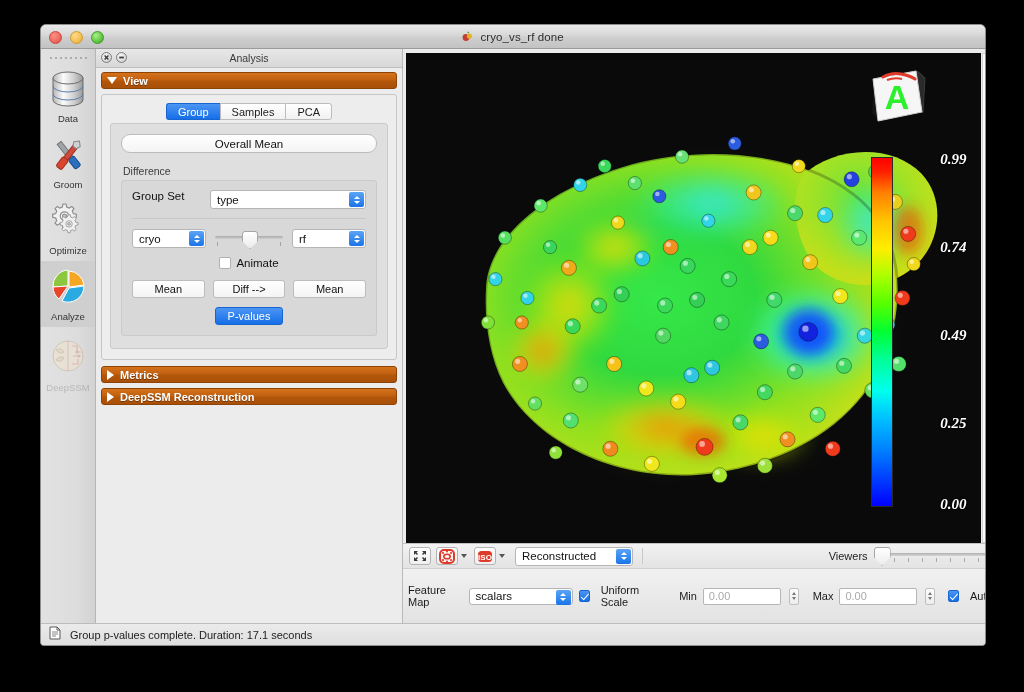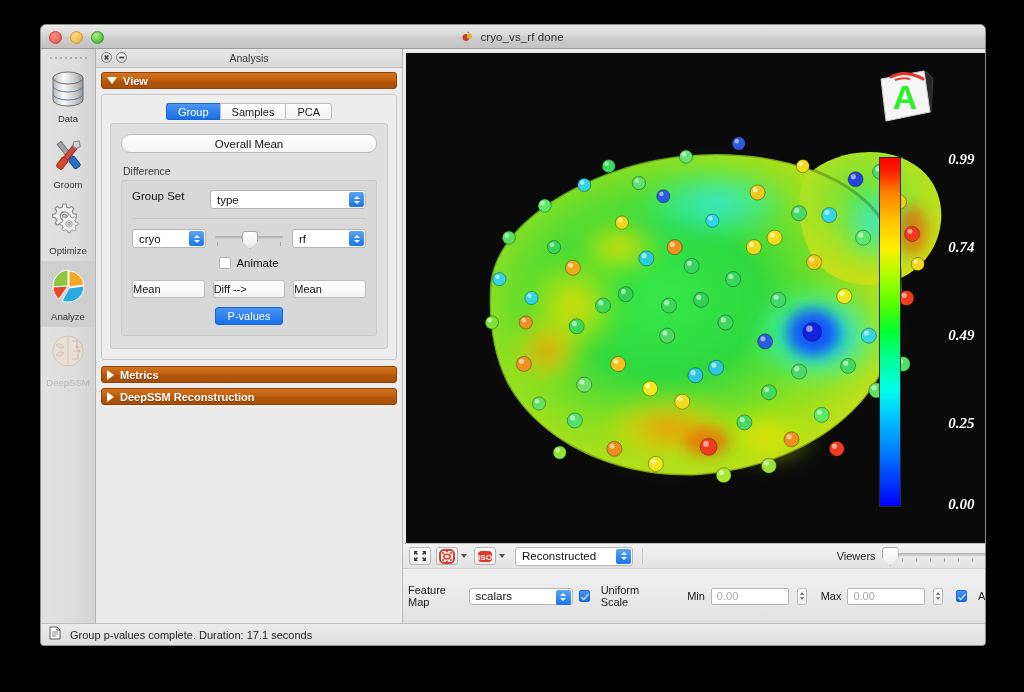--- a/index.html
+++ b/index.html
@@ -41,21 +41,21 @@
     border-right:1px solid #b6b6b6;padding-top:4px;flex:0 0 54px;
     position:relative;
   }
   #rail-grip{height:10px;display:flex;align-items:center;justify-content:center;gap:3px;}
   #rail-grip i{width:2px;height:2px;background:#9d9d9d;border-radius:50%;display:block;}
   .rail-item{
     width:54px;height:66px;display:flex;flex-direction:column;align-items:center;
     justify-content:flex-start;padding-top:4px;box-sizing:border-box;cursor:default;
   }
   .rail-item.sel{background:#cfcfcf;}
-  .rail-item.dis{opacity:.45;}
+  .rail-item.dis{opacity:.45;justify-content:flex-end;}
   .rail-label{font-size:9.5px;color:#333;margin-top:2px;}
   .rail-item.dis .rail-label{color:#8a8a8a;}
   .rail-ico{width:44px;height:44px;position:relative;}
 
   
   #dock{width:306px;flex:0 0 306px;background:#ececec;border-right:1px solid #b9b9b9;
         display:flex;flex-direction:column;}
   #dock-title{
     height:18px;background:linear-gradient(to bottom,#e7e7e7,#d8d8d8);
     border-bottom:1px solid #bdbdbd;position:relative;
@@ -143,21 +143,21 @@
     box-sizing:border-box;margin-right:5px;position:relative;
   }
   .chk.on{background:linear-gradient(to bottom,#4b95f3,#166fe8);border-color:#1765cf;}
   .chk.on:after{
     content:"";position:absolute;left:3.2px;top:.6px;width:3.4px;height:6.6px;
     border:solid #fff;border-width:0 1.7px 1.7px 0;transform:rotate(42deg);
   }
   .cbrow label{font-size:11.5px;color:#111;}
   .btn3{display:flex;gap:8px;margin-bottom:9px;}
   .sbtn{
-    flex:1;height:18px;line-height:17px;font-size:11px;color:#111;
+    flex:1;height:18px;line-height:17px;text-align:center;font-size:11px;color:#111;
     background:linear-gradient(to bottom,#ffffff,#f4f4f4);
     border:1px solid #bcbcbc;border-radius:3px;box-sizing:border-box;
   }
   .pbtn{
     display:block;margin:0 auto;width:68px;height:18px;line-height:17px;text-align:center;
     font-size:11px;color:#fff;border-radius:3px;box-sizing:border-box;
     background:linear-gradient(to bottom,#4b95f3,#166fe8);border:1px solid #1765cf;
   }
 
   
@@ -919,21 +919,21 @@
         <span class="lbl">Feature Map</span>
         <div class="combo" style="width:118px;height:17px;">
           <span>scalars</span>
           <span class="arrows">
               <i class="up"></i>
               <i class="dn"></i>
             </span>
         </div>
         <span class="chk on"></span>
         <span class="lbl">Uniform Scale</span>
-        <span class="lbl" style="margin-left:20px;">Min</span>
+        <span class="lbl" style="margin-left:12px;">Min</span>
         <div class="field" style="width:88px;">0.00</div>
         <div class="spin">
             <i class="up"></i>
             <i class="dn"></i>
           </div>
         <span class="lbl" style="margin-left:8px;">Max</span>
         <div class="field" style="width:88px;">0.00</div>
         <div class="spin">
             <i class="up"></i>
             <i class="dn"></i>

